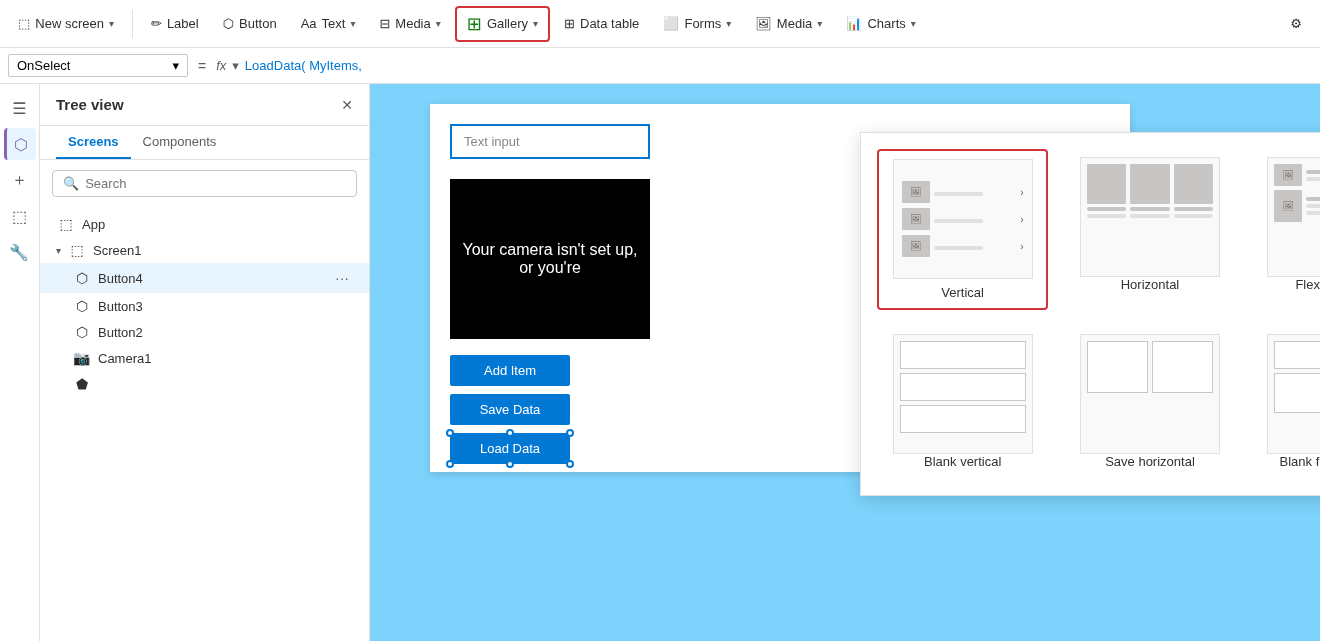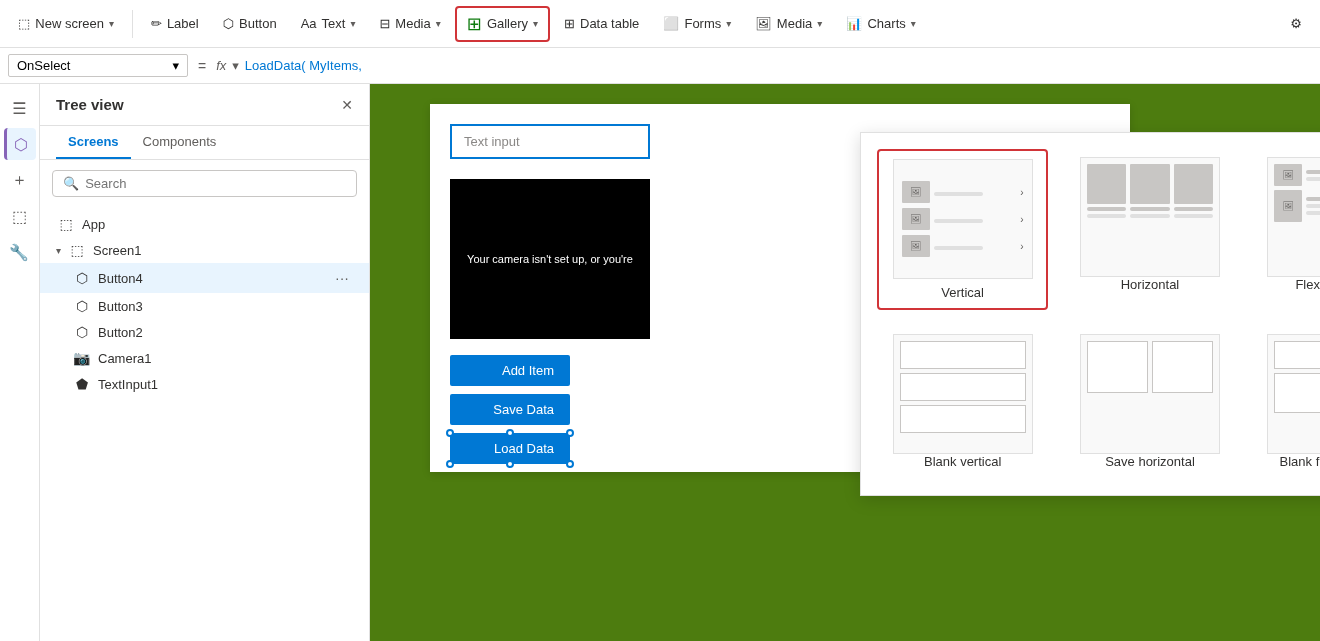--- a/index.html
+++ b/index.html
@@ -99,40 +99,40 @@
     }
     .tree-item.selected { background: #e8f4fe; }
     .tree-item-icon { font-size: 14px; width: 20px; text-align: center; }
     .tree-item-label { flex: 1; }
     .tree-item-more { color: #605e5c; font-size: 14px; padding: 2px 4px; }
     .tree-expand { font-size: 10px; color: #605e5c; }
     .tree-indent { padding-left: 32px; }
 
     
     .canvas-area {
-      flex: 1; background: #4d7c0f; position: relative; overflow: hidden;
+      flex: 1; background: #7dd3fc; position: relative; overflow: hidden;
     }
     .canvas-inner {
       position: absolute; top: 20px; left: 60px;
       width: 700px; background: #fff;
       box-shadow: 0 2px 8px rgba(0,0,0,0.15);
     }
     .canvas-text-input {
       border: 2px solid #0078d4; margin: 20px; padding: 8px 12px;
       font-size: 13px; color: #8a8886; width: 200px;
     }
     .canvas-camera {
       margin: 0 20px 16px; width: 200px; height: 160px;
       background: #000; display: flex; align-items: center; justify-content: center;
     }
-    .canvas-camera-text { color: #fff; font-size: 11px; text-align: center; padding: 8px; }
+    .canvas-camera-text { color: #fff; font-size: 16px; text-align: center; padding: 8px; }
     .canvas-button {
       display: block; margin: 8px 20px; padding: 8px 16px;
       background: #0078d4; color: #fff; border: none; border-radius: 2px;
-      font-size: 13px; cursor: pointer; width: 120px; text-align: right;
+      font-size: 13px; cursor: pointer; width: 120px; text-align: center;
     }
 
     
     .gallery-dropdown {
       position: absolute; top: 48px; left: 490px;
       width: 580px; background: #fff;
       border: 1px solid #e0e0e0;
       box-shadow: 0 4px 16px rgba(0,0,0,0.15);
       z-index: 200; padding: 16px;
     }
@@ -319,21 +319,20 @@
       <div class="tree-item tree-indent">
         <span class="tree-item-icon">⬡</span>
         <span class="tree-item-label">Button2</span>
       </div>
       <div class="tree-item tree-indent">
         <span class="tree-item-icon">📷</span>
         <span class="tree-item-label">Camera1</span>
       </div>
       <div class="tree-item tree-indent">
         <span class="tree-item-icon">⬟</span>
-        <span class="tree-item-label">TextInput1</span>
       </div>
     </div>
   </div>
 
   <div class="canvas-area">
     <div class="canvas-inner">
       <div class="canvas-text-input">
         <span>Text input</span>
       </div>
       <div class="canvas-camera">

